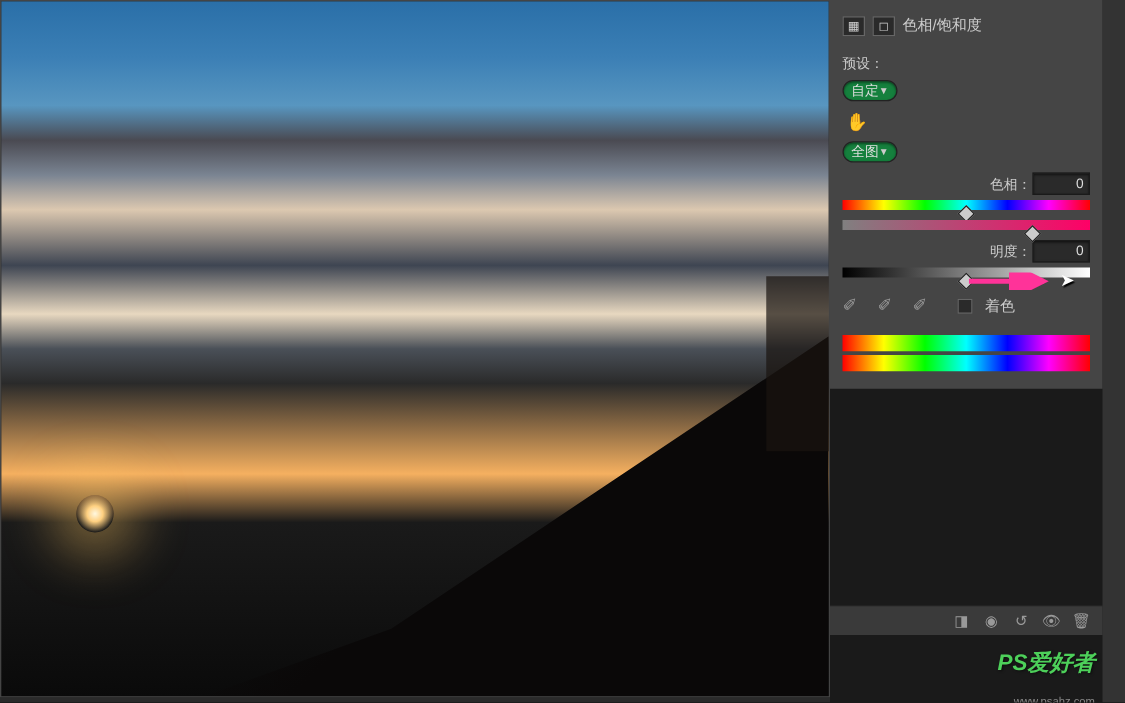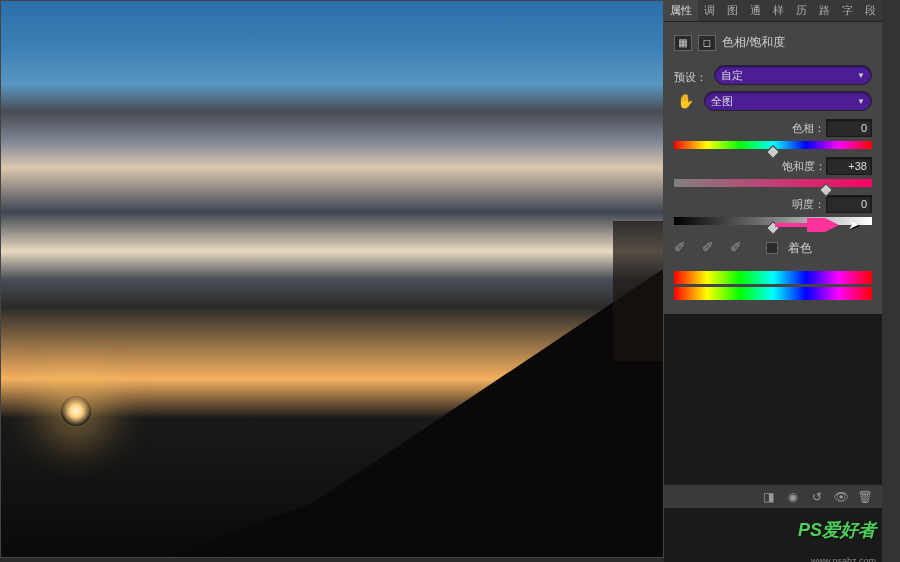--- a/index.html
+++ b/index.html
@@ -78,29 +78,30 @@
       width: 18px; height: 16px;
       background: #2a2a2a;
       border: 1px solid #666;
       display: inline-flex;
       align-items: center;
       justify-content: center;
       font-size: 10px;
     }
     .row {
       display: flex;
-      align-items: flex-end;
+      align-items: flex-start;
       gap: 6px;
       margin: 6px 0;
+      flex-direction: column;
     }
     .label { min-width: 34px; font-size: 11px; color: #ccc; }
     .dropdown {
       flex: 1;
       height: 20px;
-      background: #4c1d95;
+      background: #15803d;
       border: 1px solid #222;
       border-radius: 10px;
       display: flex;
       align-items: center;
       justify-content: space-between;
       padding: 0 6px;
       font-size: 11px;
       color: #ddd;
       box-shadow: inset 0 1px 2px rgba(0,0,0,0.5);
     }
@@ -258,31 +259,20 @@
 <div class="canvas-area">
   <div class="sun"></div>
   <div class="hill"></div>
   <div class="temple"></div>
 </div>
 
 <div class="scrollbar-vert"></div>
 <div class="scrollbar-horiz"></div>
 
 <div class="panel-group">
-  <div class="tabs">
-    <div class="tab active">属性</div>
-    <div class="tab">调</div>
-    <div class="tab">图</div>
-    <div class="tab">通</div>
-    <div class="tab">样</div>
-    <div class="tab">历</div>
-    <div class="tab">路</div>
-    <div class="tab">字</div>
-    <div class="tab">段</div>
-  </div>
 
   <div class="panel-body">
     <div class="panel-header">
       <span class="icon-box">▦</span>
       <span class="icon-box">◻</span>
       <span>色相/饱和度</span>
     </div>
 
     <div class="row">
       <span class="label">预设：</span>
@@ -304,24 +294,20 @@
       <div class="slider-header">
         <span class="label">色相：</span>
         <input class="value-input" value="0" style="">
       </div>
       <div class="slider-track hue-gradient">
         <div class="slider-thumb" style="left:50%"></div>
       </div>
     </div>
 
     <div class="slider-group">
-      <div class="slider-header">
-        <span class="label">饱和度：</span>
-        <input class="value-input" value="+38" style="">
-      </div>
       <div class="slider-track sat-gradient">
         <div class="slider-thumb" style="left:77%"></div>
       </div>
     </div>
 
     <div class="slider-group">
       <div class="slider-header">
         <span class="label">明度：</span>
         <input class="value-input" value="0" style="">
       </div>

